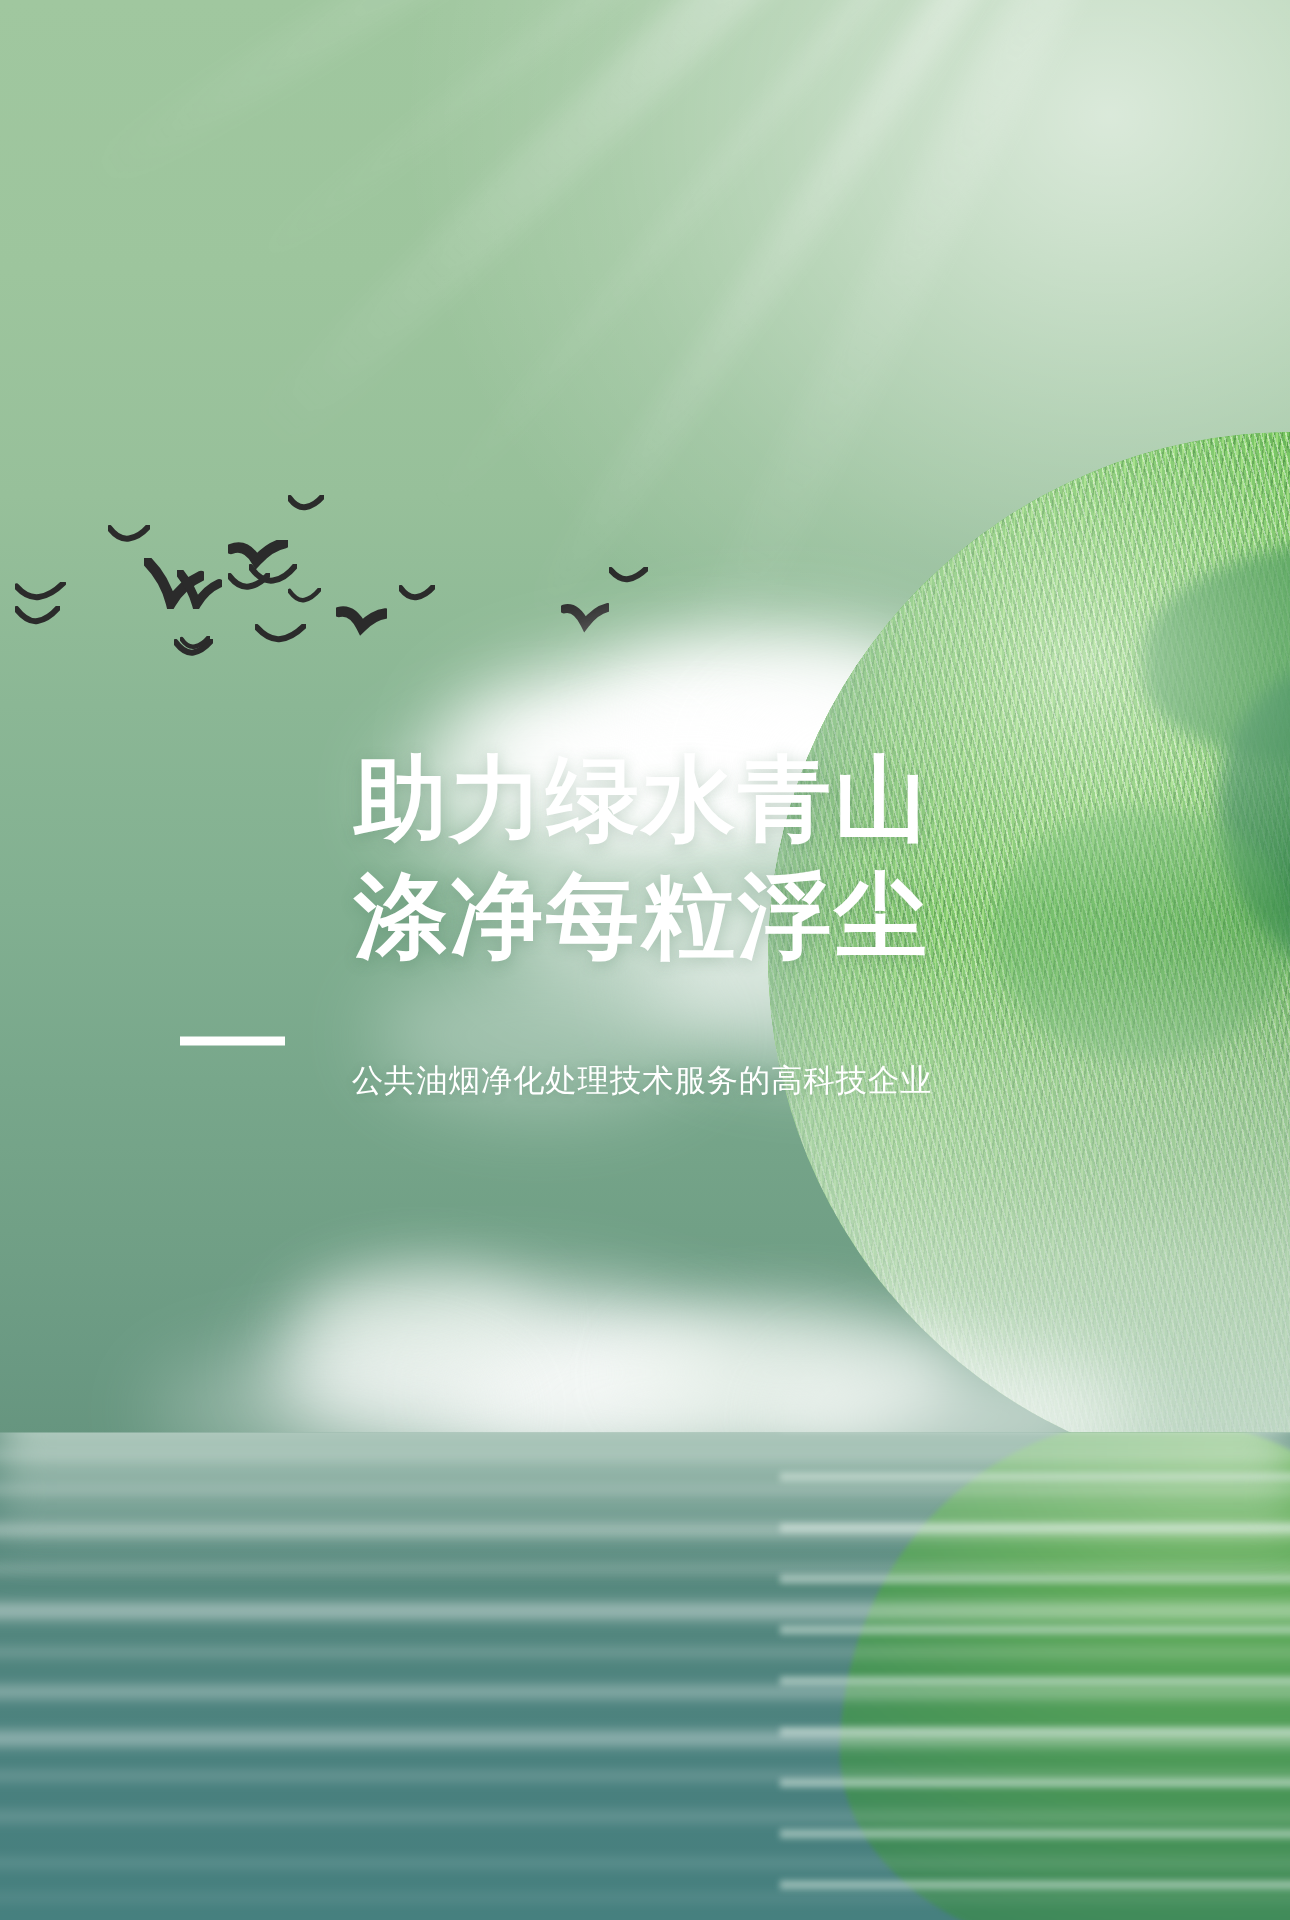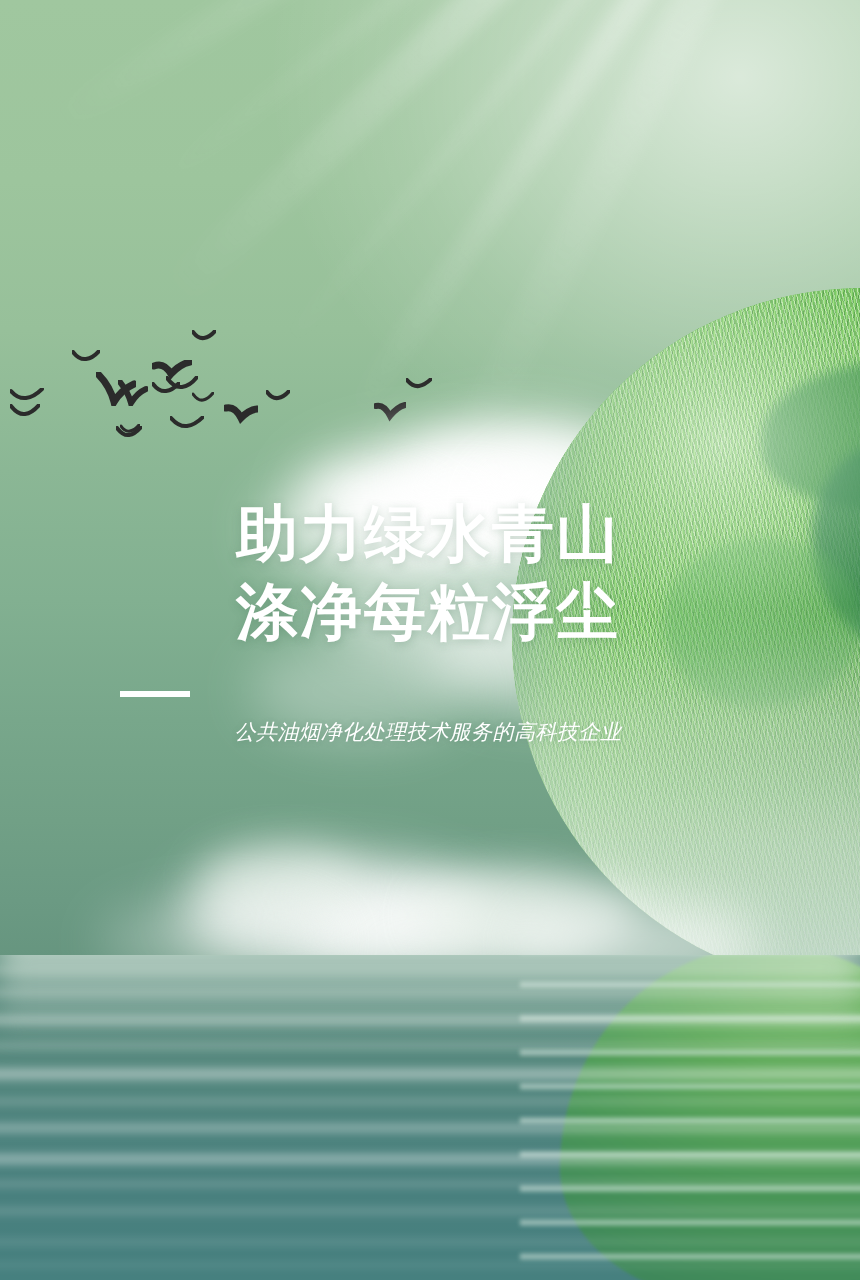--- a/index.html
+++ b/index.html
@@ -338,16 +338,16 @@
     <div class="ripple" style="top:250px;height:12px;opacity:.26;"></div>
     <div class="ripple" style="top:282px;height:10px;opacity:.20;"></div>
     <div class="ripple" style="top:306px;height:8px;opacity:.16;"></div>
     <div class="water-top-mist"></div>
   </div>
 
   <div class="copy">
     <div class="headline">助力绿水青山</div>
     <div class="headline">涤净每粒浮尘</div>
     <div class="divider"></div>
-    <div class="subcopy" style="margin-top:16px;font-style:italic;">公共油烟净化处理技术服务的高科技企业</div>
+    <div class="subcopy" style="margin-top:5px;">公共油烟净化处理技术服务的高科技企业</div>
   </div>
 
 </div>
 
 </body></html>

